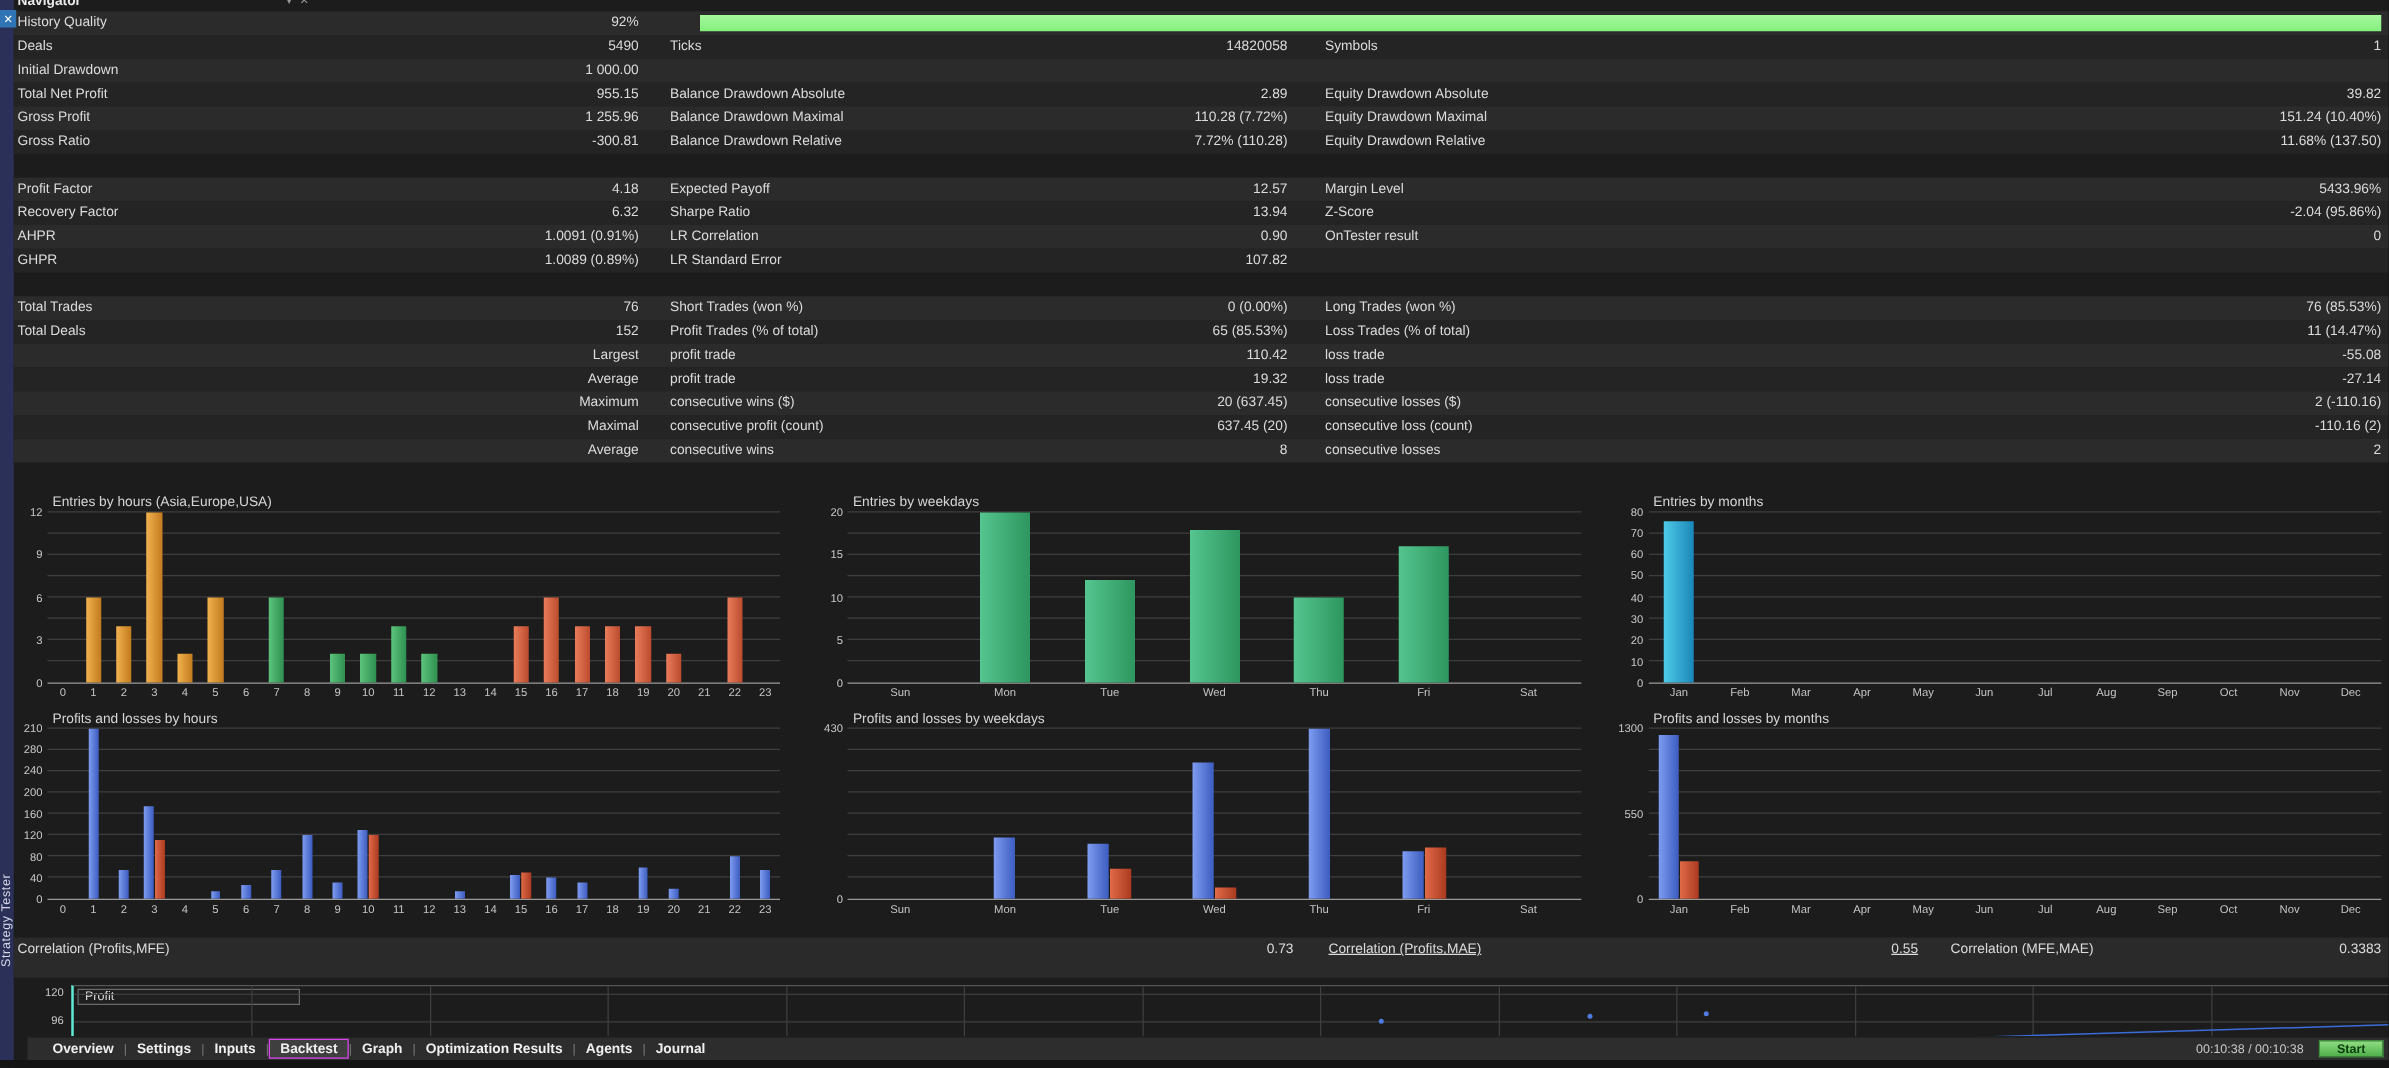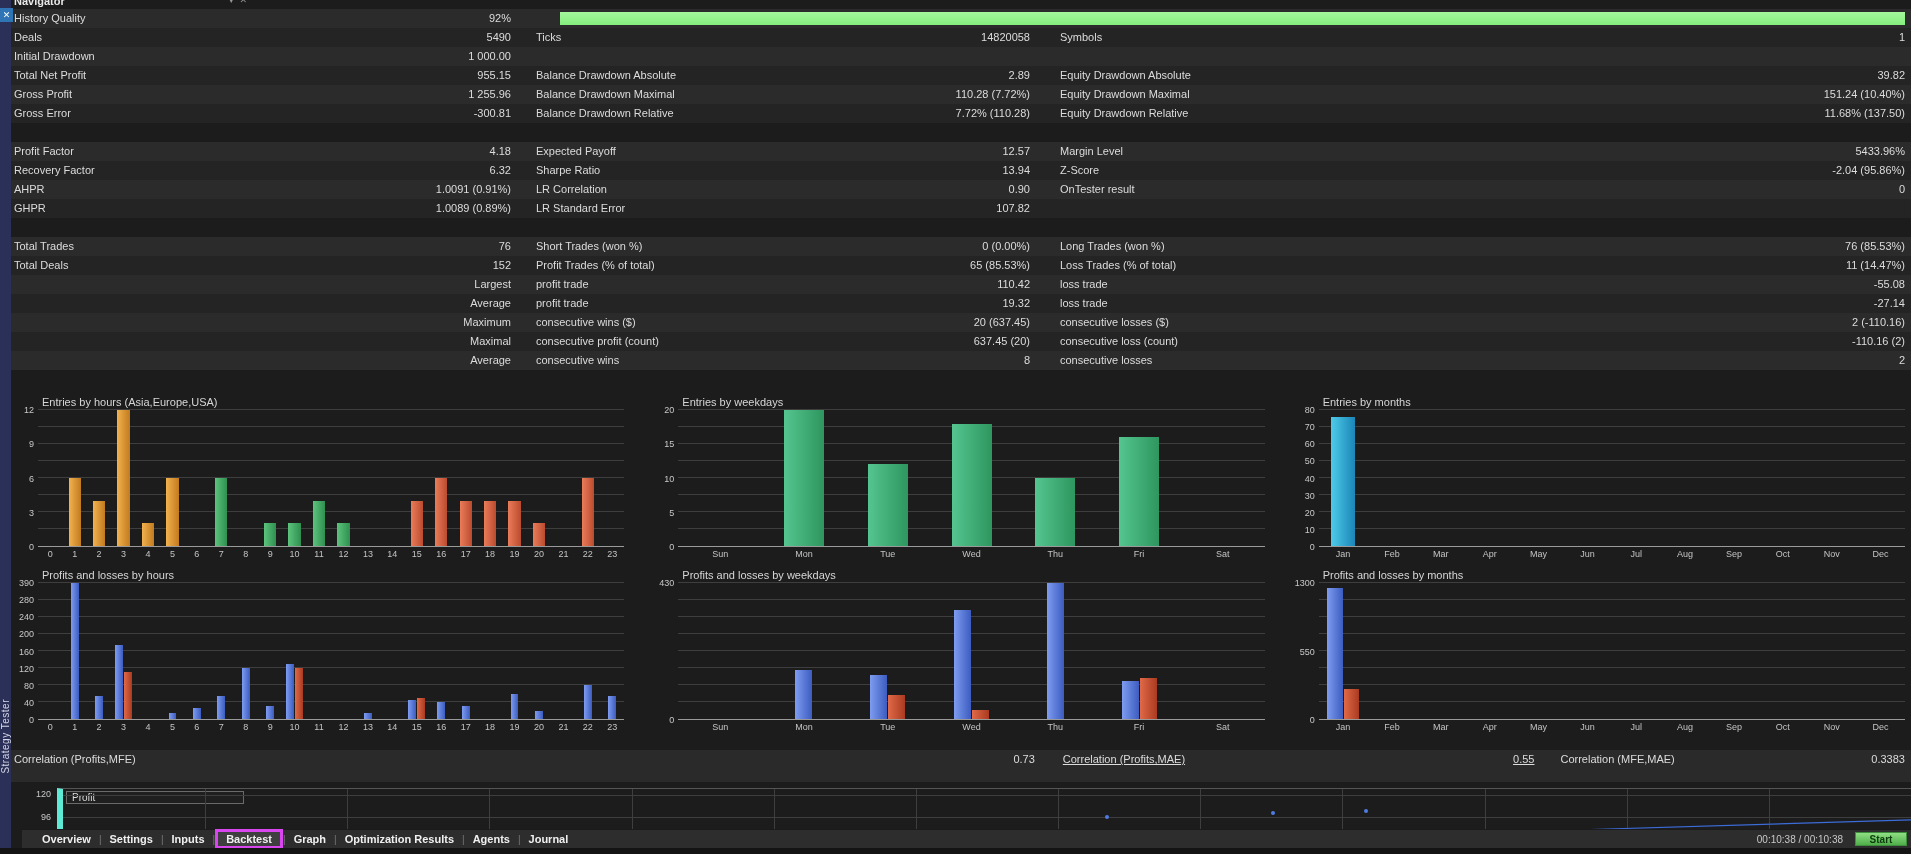--- a/index.html
+++ b/index.html
@@ -65,35 +65,35 @@
   .corr-row{margin-top:16px;display:grid;grid-template-columns:54.2% 26.3% 19.5%;height:32px;line-height:18px;
             background:#2a2a2a;font-size:11px;color:#dcdcdc;}
   .corr-cell{display:flex;justify-content:space-between;white-space:nowrap;overflow:hidden;}
   .corr-cell:nth-child(1){padding-left:3px;padding-right:6px;}
   .corr-cell:nth-child(2){padding-left:22px;padding-right:6px;text-decoration:underline;}
   .corr-cell:nth-child(3){padding-left:20px;padding-right:6px;}
 
   
   .scatter{margin-top:6px;display:flex;}
   .scatter-yaxis{width:46px;position:relative;}
-  .scatter-plot{flex:1;height:58px;position:relative;border-top:1px solid #555;border-left:6px solid #5eead4;overflow:hidden;}
+  .scatter-plot{flex:1;height:58px;position:relative;border-top:1px solid #555;border-left:2px solid #5eead4;overflow:hidden;}
   .sc-ylab{position:absolute;right:6px;font-size:9px;color:#c8c8c8;transform:translateY(-50%);line-height:9px;}
   .sc-hgrid{position:absolute;left:0;right:0;height:1px;background:#3e3e3e;}
   .sc-vgrid{position:absolute;top:0;bottom:0;width:1px;background:#3e3e3e;}
   .sc-dot{position:absolute;width:4px;height:4px;border-radius:50%;background:#4f7ce0;transform:translate(-50%,-50%);}
   .sc-svg{position:absolute;left:0;top:0;width:100%;height:100%;}
   .legend{position:absolute;left:3px;top:2px;width:178px;height:13px;border:1px solid #6a6a6a;background:#1f1f1f;
           font-size:10px;line-height:12px;color:#ddd;padding-left:5px;box-sizing:border-box;}
 
   
   .tabbar{position:absolute;left:11px;right:0;bottom:6px;height:18px;background:#2d2d2d;border-top:1px solid #1a1a1a;
           display:flex;align-items:center;}
   .tabs{display:flex;align-items:center;padding-left:12px;}
   .tab{font-size:11px;font-weight:bold;color:#f0f0f0;padding:0 8px;cursor:pointer;white-space:nowrap;}
-  .tab.active{border:3px solid #d946ef;background:#3f3f3f;padding:1px 8px;}
+  .tab.active{border:1px solid #d946ef;background:#3f3f3f;padding:1px 8px;}
   .tsep{color:#777;font-size:10px;}
   .tb-right{position:absolute;right:4px;display:flex;align-items:center;gap:12px;}
   .time{font-size:10px;color:#c8c8c8;}
   .start{width:52px;height:14px;font-size:10px;font-weight:bold;line-height:11px;color:#0c3c0c;
          background:linear-gradient(180deg,#8fdf83,#4fae4a);border:1px solid #3e8e3e;cursor:pointer;padding:0;}
   .bottom-strip{position:absolute;left:0;right:0;bottom:0;height:6px;background:#141414;}
 </style>
 </head>
 <body>
 
@@ -149,21 +149,21 @@
         </div>
         <div class="srow even">
           <div class="cell l1">Gross Profit</div>
           <div class="cell v1">1 255.96</div>
           <div class="cell l2">Balance Drawdown Maximal</div>
           <div class="cell v2">110.28 (7.72%)</div>
           <div class="cell l3">Equity Drawdown Maximal</div>
           <div class="cell v3">151.24 (10.40%)</div>
         </div>
         <div class="srow odd">
-          <div class="cell l1">Gross Error</div>
+          <div class="cell l1">Gross Ratio</div>
           <div class="cell v1">-300.81</div>
           <div class="cell l2">Balance Drawdown Relative</div>
           <div class="cell v2">7.72% (110.28)</div>
           <div class="cell l3">Equity Drawdown Relative</div>
           <div class="cell v3">11.68% (137.50)</div>
         </div>
         <div class="srow sep"></div>
         <div class="srow even">
           <div class="cell l1">Profit Factor</div>
           <div class="cell v1">4.18</div>
@@ -477,21 +477,21 @@
           <div class="chart-body">
             <div class="chart-yaxis">
               <div class="ylab" style="bottom: 0%;">0</div>
               <div class="ylab" style="bottom: 12.5%;">40</div>
               <div class="ylab" style="bottom: 25%;">80</div>
               <div class="ylab" style="bottom: 37.5%;">120</div>
               <div class="ylab" style="bottom: 50%;">160</div>
               <div class="ylab" style="bottom: 62.5%;">200</div>
               <div class="ylab" style="bottom: 75%; margin-left: 16px;">240</div>
               <div class="ylab" style="bottom: 87.5%;">280</div>
-              <div class="ylab" style="bottom: 100%;">390</div>
+              <div class="ylab" style="bottom: 100%;">210</div>
             </div>
             <div class="chart-plot" style="height: 136px;">
               <div class="gridline" style="bottom: 12.5%;"></div>
               <div class="gridline" style="bottom: 25%;"></div>
               <div class="gridline" style="bottom: 37.5%;"></div>
               <div class="gridline" style="bottom: 50%;"></div>
               <div class="gridline" style="bottom: 62.5%;"></div>
               <div class="gridline" style="bottom: 75%;"></div>
               <div class="gridline" style="bottom: 87.5%;"></div>
               <div class="gridline" style="bottom: 100%;"></div>

